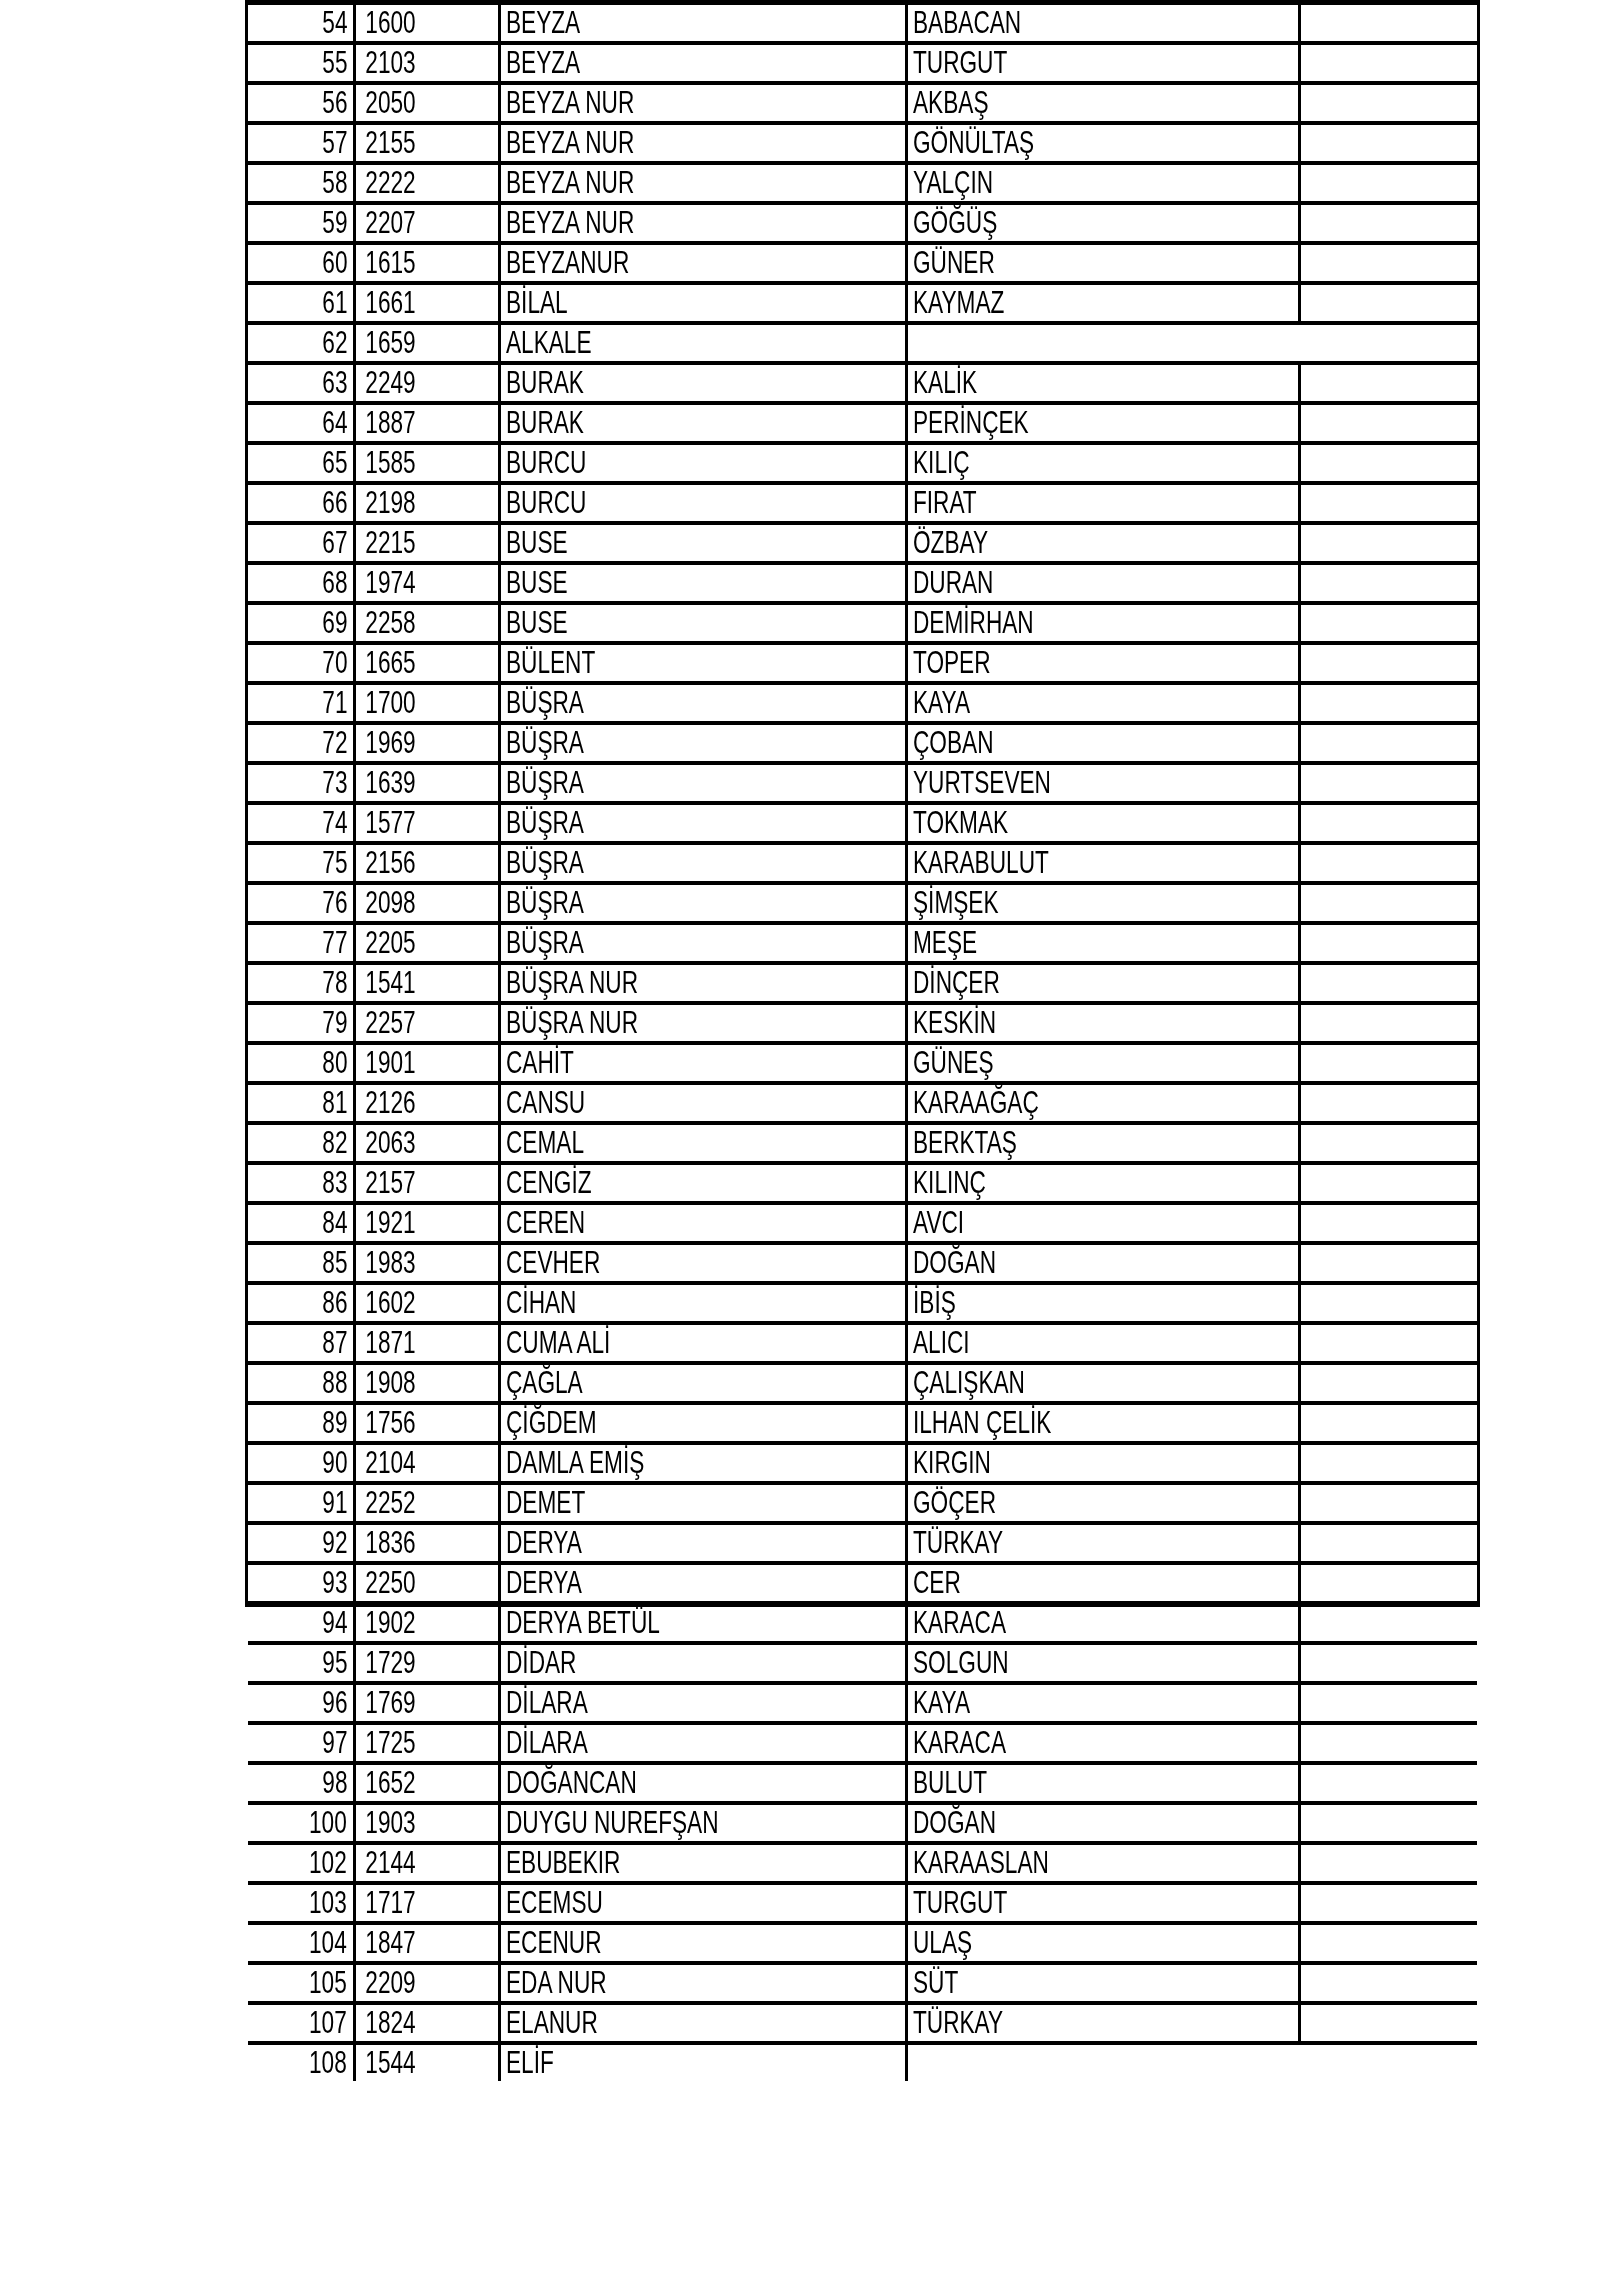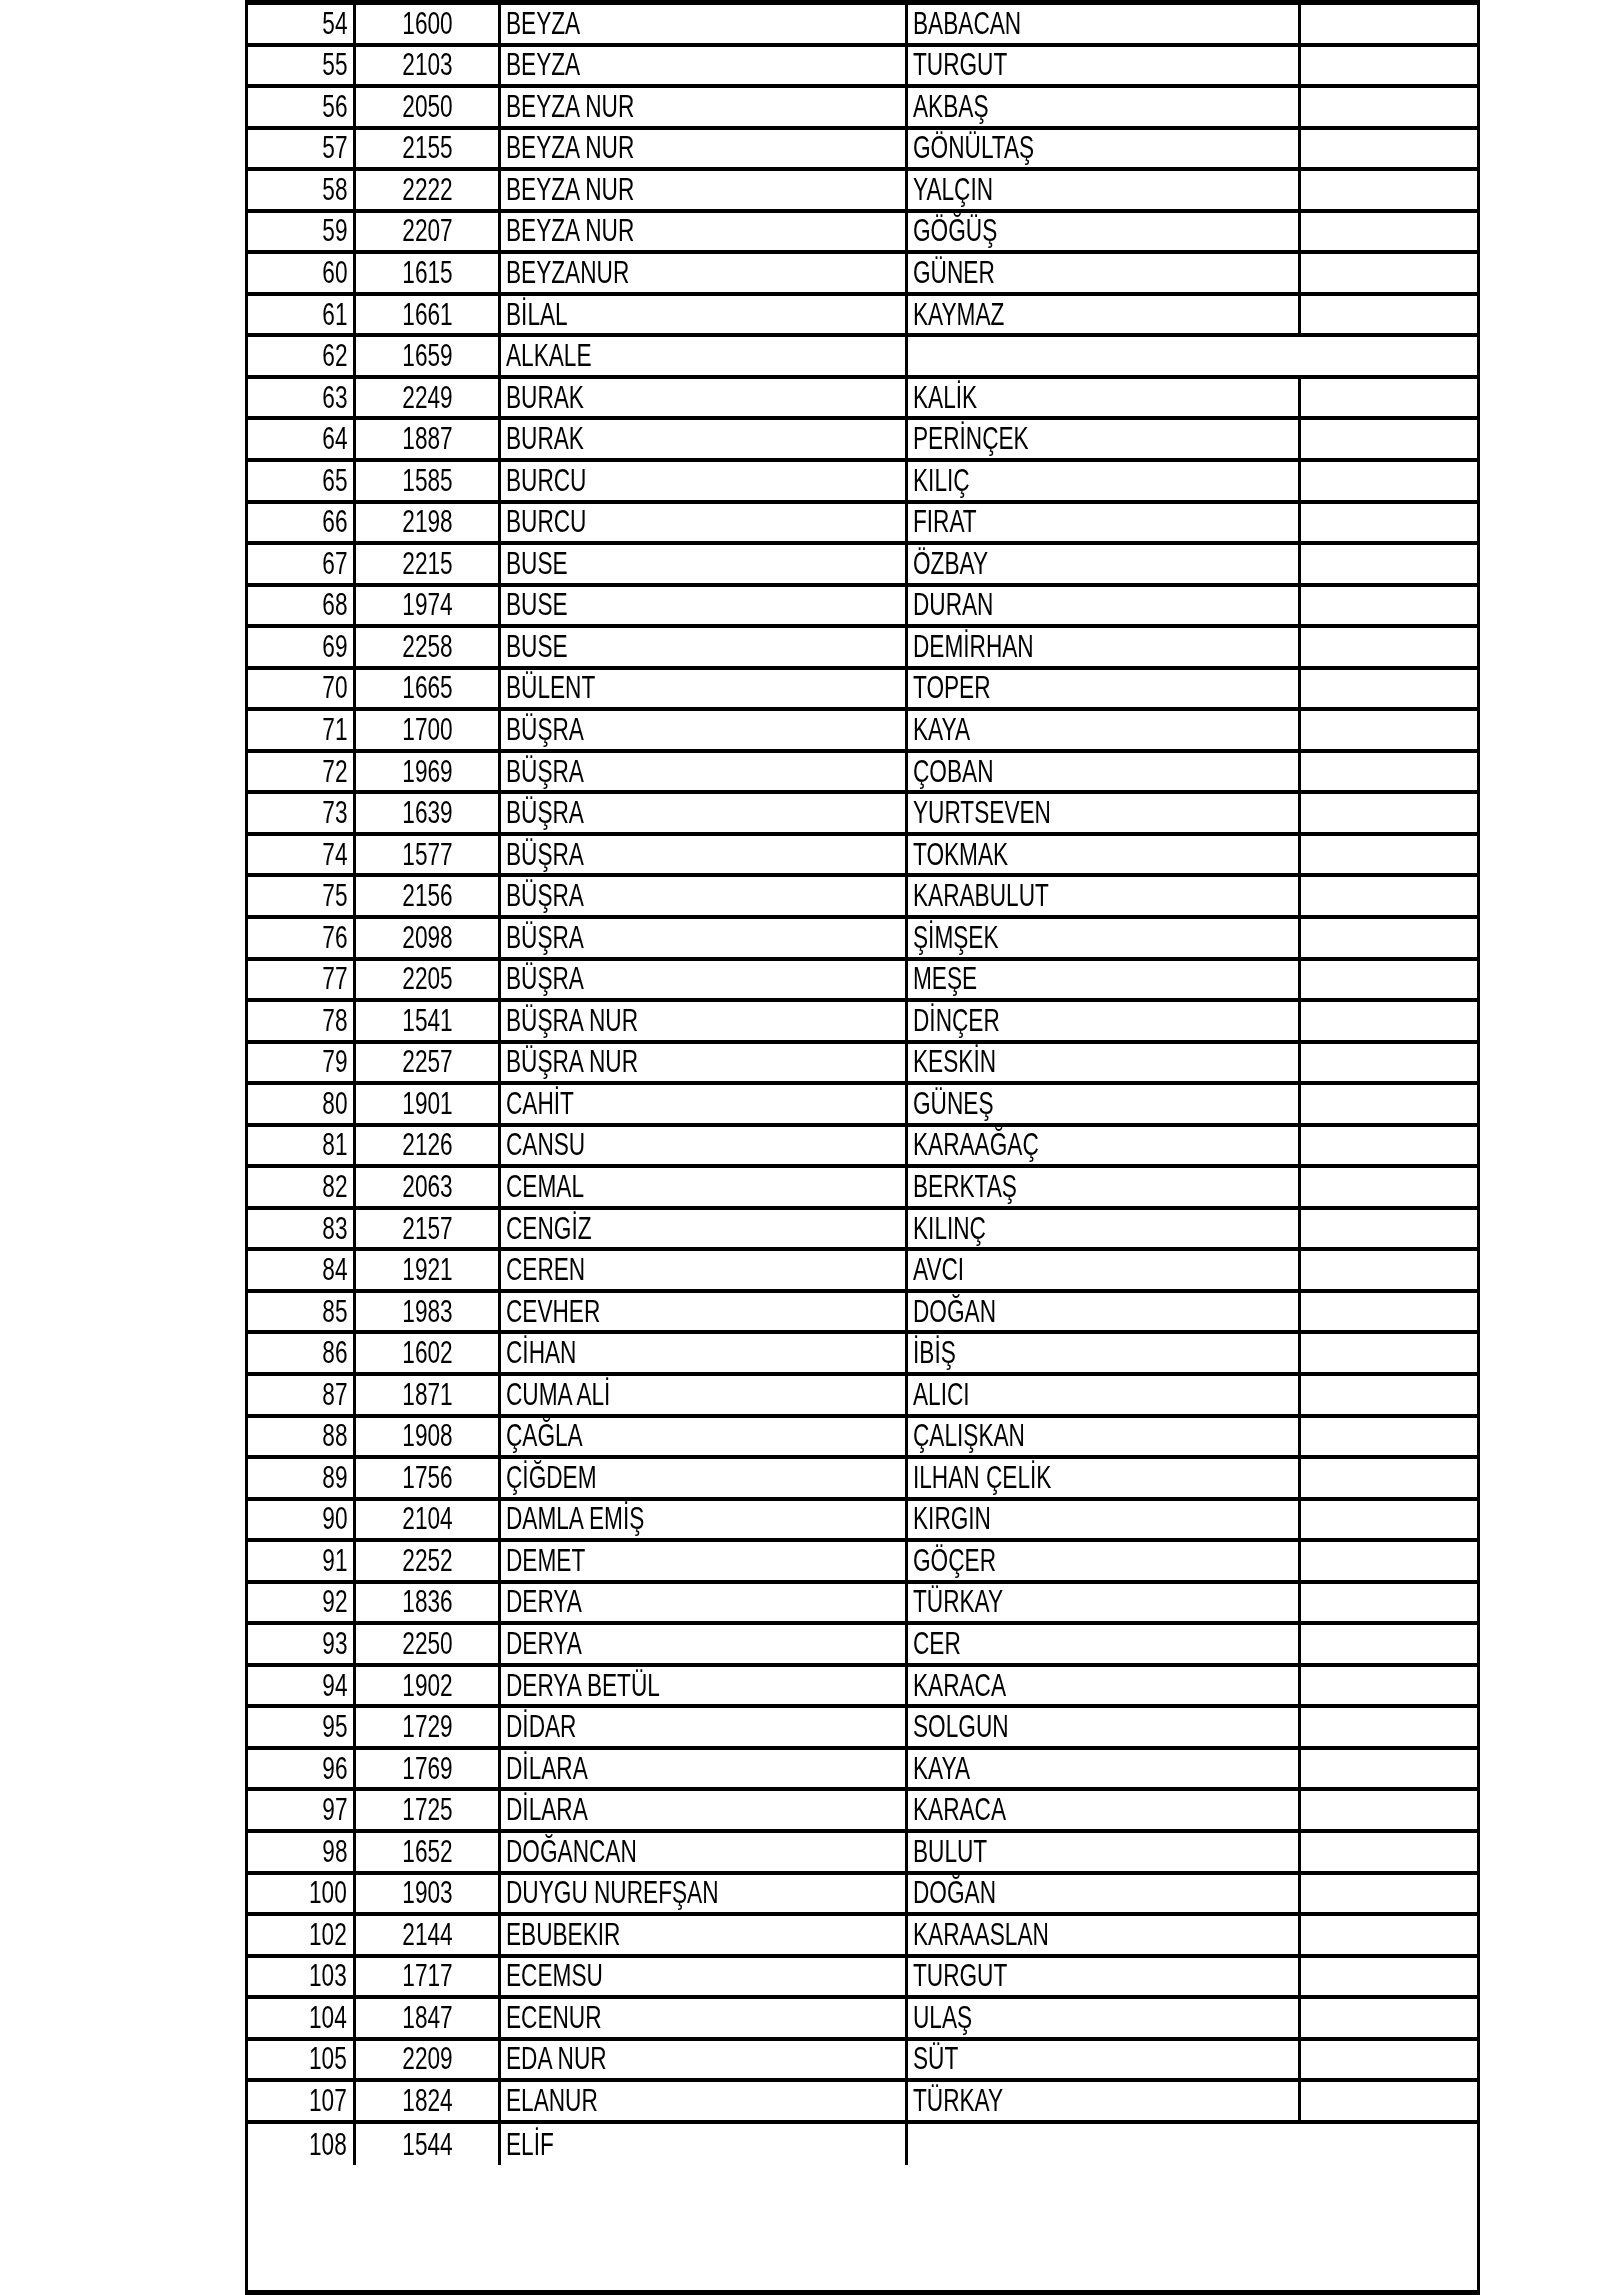--- a/index.html
+++ b/index.html
@@ -10,21 +10,21 @@
     height: 2295px;
     position: relative;
     font-family: "Liberation Sans", sans-serif;
   }
 
   .roster-table {
     position: absolute;
     left: 245px;
     top: 0;
     width: 1235px;
-    height: 2295px;
+    height: 1607px;
     box-sizing: border-box;
     border: 3.9px solid #000;
     border-top-width: 5.2px;
     border-bottom-width: 5.2px;
     display: grid;
     grid-template-rows: repeat(55, 1fr);
     background: #ffffff;
   }
 
   .row {
@@ -54,21 +54,20 @@
     transform: scaleX(0.73);
   }
 
   .cell.align-right {
     justify-content: flex-end;
     padding-right: 5.9px;
   }
   .cell.align-right .txt { transform-origin: right center; }
 
   .cell.align-center {
-    justify-content: center;
   }
   .cell.align-center .txt { transform-origin: center center; }
 
   .cell.align-left {
     justify-content: flex-start;
     padding-left: 4.6px;
   }
   .cell.align-left .txt { transform-origin: left center; }
 </style>
 </head>

